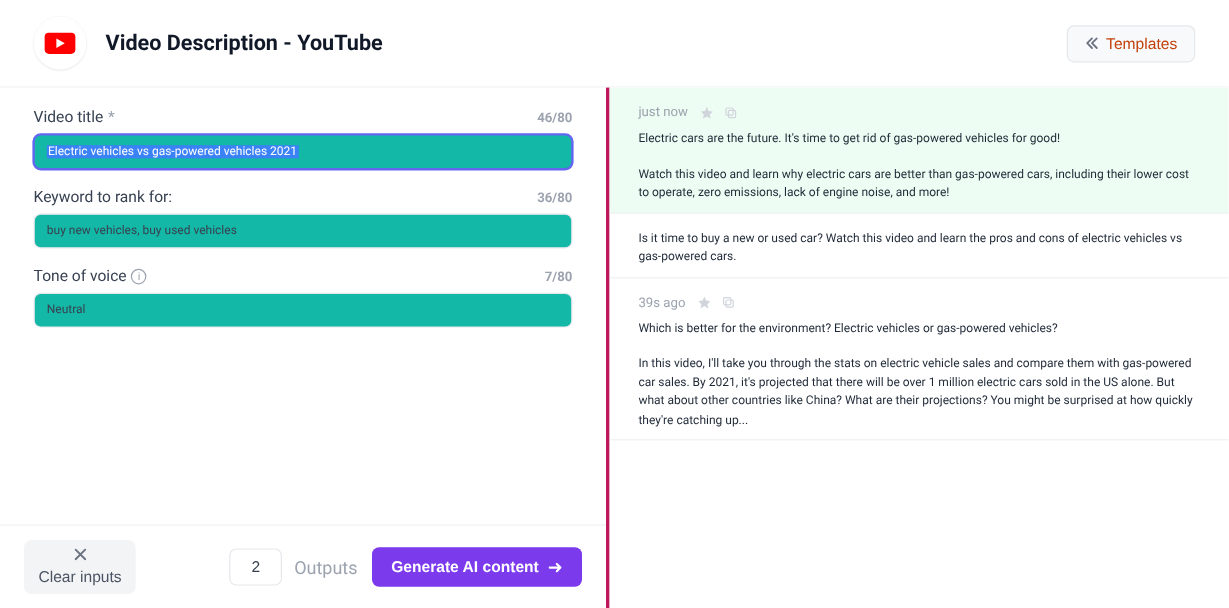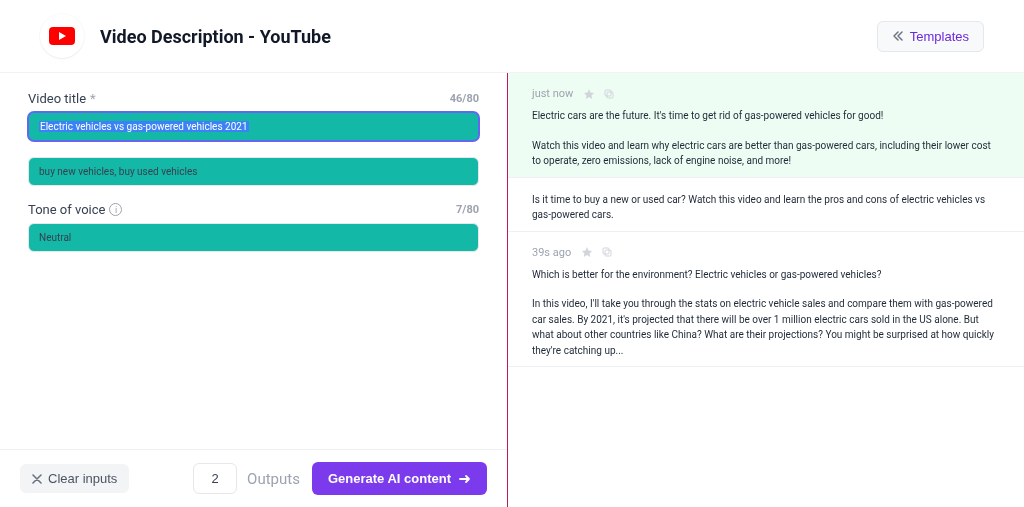--- a/index.html
+++ b/index.html
@@ -10,21 +10,21 @@
     width: 1024px;
     height: 507px;
     overflow: hidden;
   }
   .app { display: flex; flex-direction: column; height: 100%; }
 
   
   .header {
     display: flex;
     align-items: center;
-    padding: 14px 40px;
+    padding: 14px 28px;
     border-bottom: 1px solid #f1f2f4;
   }
   .icon-wrap {
     width: 44px; height: 44px;
     border-radius: 50%;
     background: #ffffff;
     box-shadow: 0 1px 2px rgba(0,0,0,0.06), 0 0 0 1px rgba(0,0,0,0.02);
     display: flex; align-items: center; justify-content: center;
     margin-right: 16px;
   }
@@ -32,31 +32,31 @@
   .page-title { font-size: 18px; font-weight: 700; color: #111827; }
   .page-sub { font-size: 13px; color: #6b7280; margin-top: 2px; }
   .templates-btn {
     display: flex; align-items: center; gap: 6px;
     background: #f8f9fb;
     border: 1px solid #e5e7eb;
     border-radius: 6px;
     padding: 7px 14px;
     font-size: 13px;
     font-weight: 500;
-    color: #6d28d9;
+    color: #c2410c;
     cursor: pointer;
   }
 
   
   .main { display: flex; flex: 1; min-height: 0; }
   .left {
     width: 508px;
     display: flex;
     flex-direction: column;
-    border-right: 1px solid #be185d;
+    border-right: 3px solid #be185d;
   }
   .form-area { padding: 18px 28px 10px 28px; flex: 1; overflow-y: auto; }
   .field { margin-bottom: 16px; }
   .label-row {
     display: flex; justify-content: space-between; align-items: center;
     margin-bottom: 6px;
   }
   .field-label { font-size: 13px; color: #374151; display: flex; align-items: center; gap: 4px; }
   .req { color: #9ca3af; }
   .char-count { font-size: 11px; color: #9ca3af; font-weight: bold; }
@@ -96,20 +96,21 @@
   .clear-btn {
     display: flex; align-items: center; gap: 6px;
     background: #f3f4f6;
     border: none;
     border-radius: 6px;
     padding: 7px 12px;
     font-size: 13px;
     font-weight: 500;
     color: #4b5563;
     cursor: pointer;
+    flex-direction: column;
   }
   .spacer { flex: 1; }
   .outputs-wrap { display: flex; align-items: center; gap: 10px; }
   .outputs-input {
     width: 44px;
     border: 1px solid #e5e7eb;
     border-radius: 6px;
     padding: 7px 8px;
     font-size: 13px;
     text-align: center;
@@ -182,20 +183,24 @@
               <span class="req">*</span>
             </span>
             <span class="char-count">46/80</span>
           </div>
           <div class="input focused">
             <span class="sel">Electric vehicles vs gas-powered vehicles 2021</span>
           </div>
         </div>
 
         <div class="field">
+          <div class="label-row">
+            <span class="field-label">Keyword to rank for:</span>
+            <span class="char-count">36/80</span>
+          </div>
           <div class="input">
             <span>buy new vehicles, buy used vehicles</span>
           </div>
         </div>
 
         <div class="field">
           <div class="label-row">
             <span class="field-label">
               <span>Tone of voice</span>
               <span class="info-dot">i</span>

